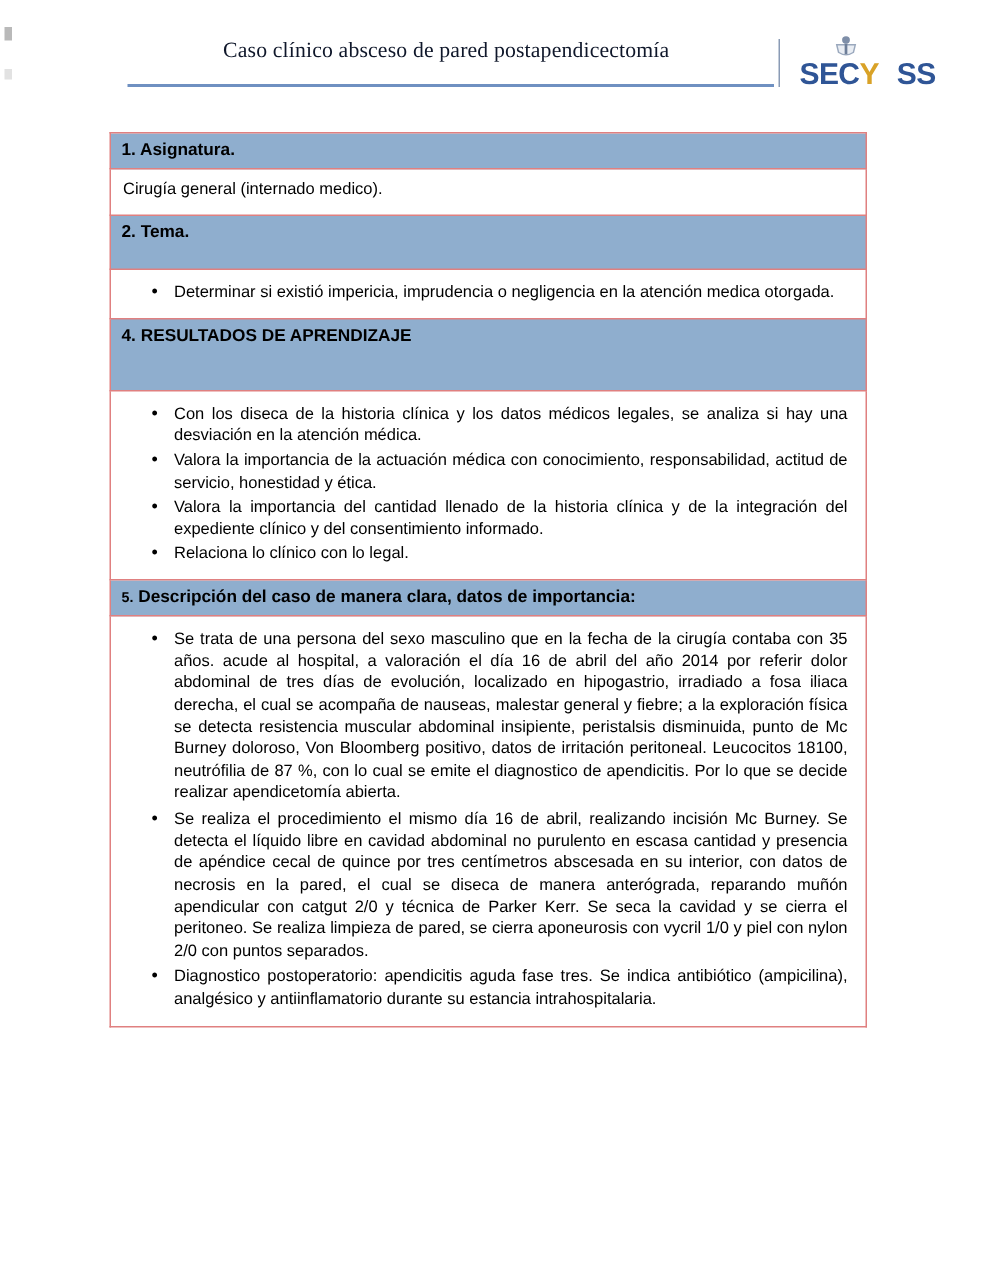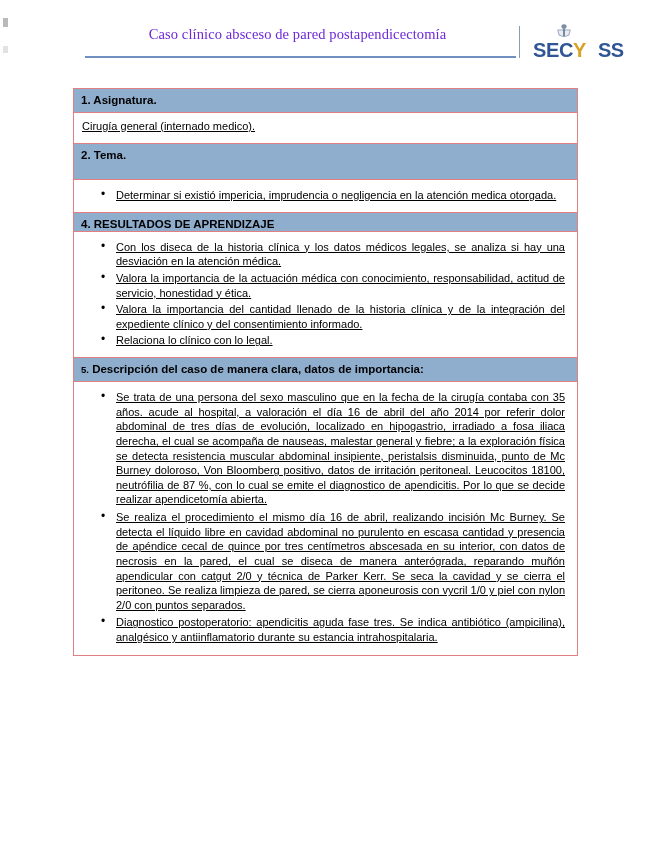--- a/index.html
+++ b/index.html
@@ -45,21 +45,21 @@
   .header-inner {
     position: absolute;
     left: 85px;
     top: 26px;
     width: 425px;
     text-align: center;
   }
   .header-title {
     font-family: "Liberation Serif", "DejaVu Serif", serif;
     font-size: 14.5px;
-    color: #6d28d9;
+    color: #0f172a;
     letter-spacing: 0.1px;
     white-space: nowrap;
   }
   .header-rule {
     position: absolute;
     left: 85px;
     top: 56px;
     width: 431px;
     height: 2px;
     background: #6f90c1;
@@ -118,27 +118,26 @@
     vertical-align: top;
   }
   .row-head td {
     background: #8faece;
     padding: 5px 7px 6px 7px;
     font-weight: bold;
     font-size: 11.5px;
     color: #000;
   }
   .row-head.tall td { padding-bottom: 18px; }
-  .row-head.tall2 td { padding-bottom: 1px; }
+  .row-head.tall2 td { padding-bottom: 30px; }
   .row-body td {
     background: #ffffff;
     padding: 5px 8px 7px 8px;
     font-size: 11px;
     line-height: 1.28;
-    text-decoration: underline;
   }
   .row-body.plain td { padding: 6px 8px 10px 8px; }
 
   .small-num {
     font-size: 9.5px;
     font-weight: bold;
   }
 
   ul.bullets {
     margin: 3px 0 2px 0;

